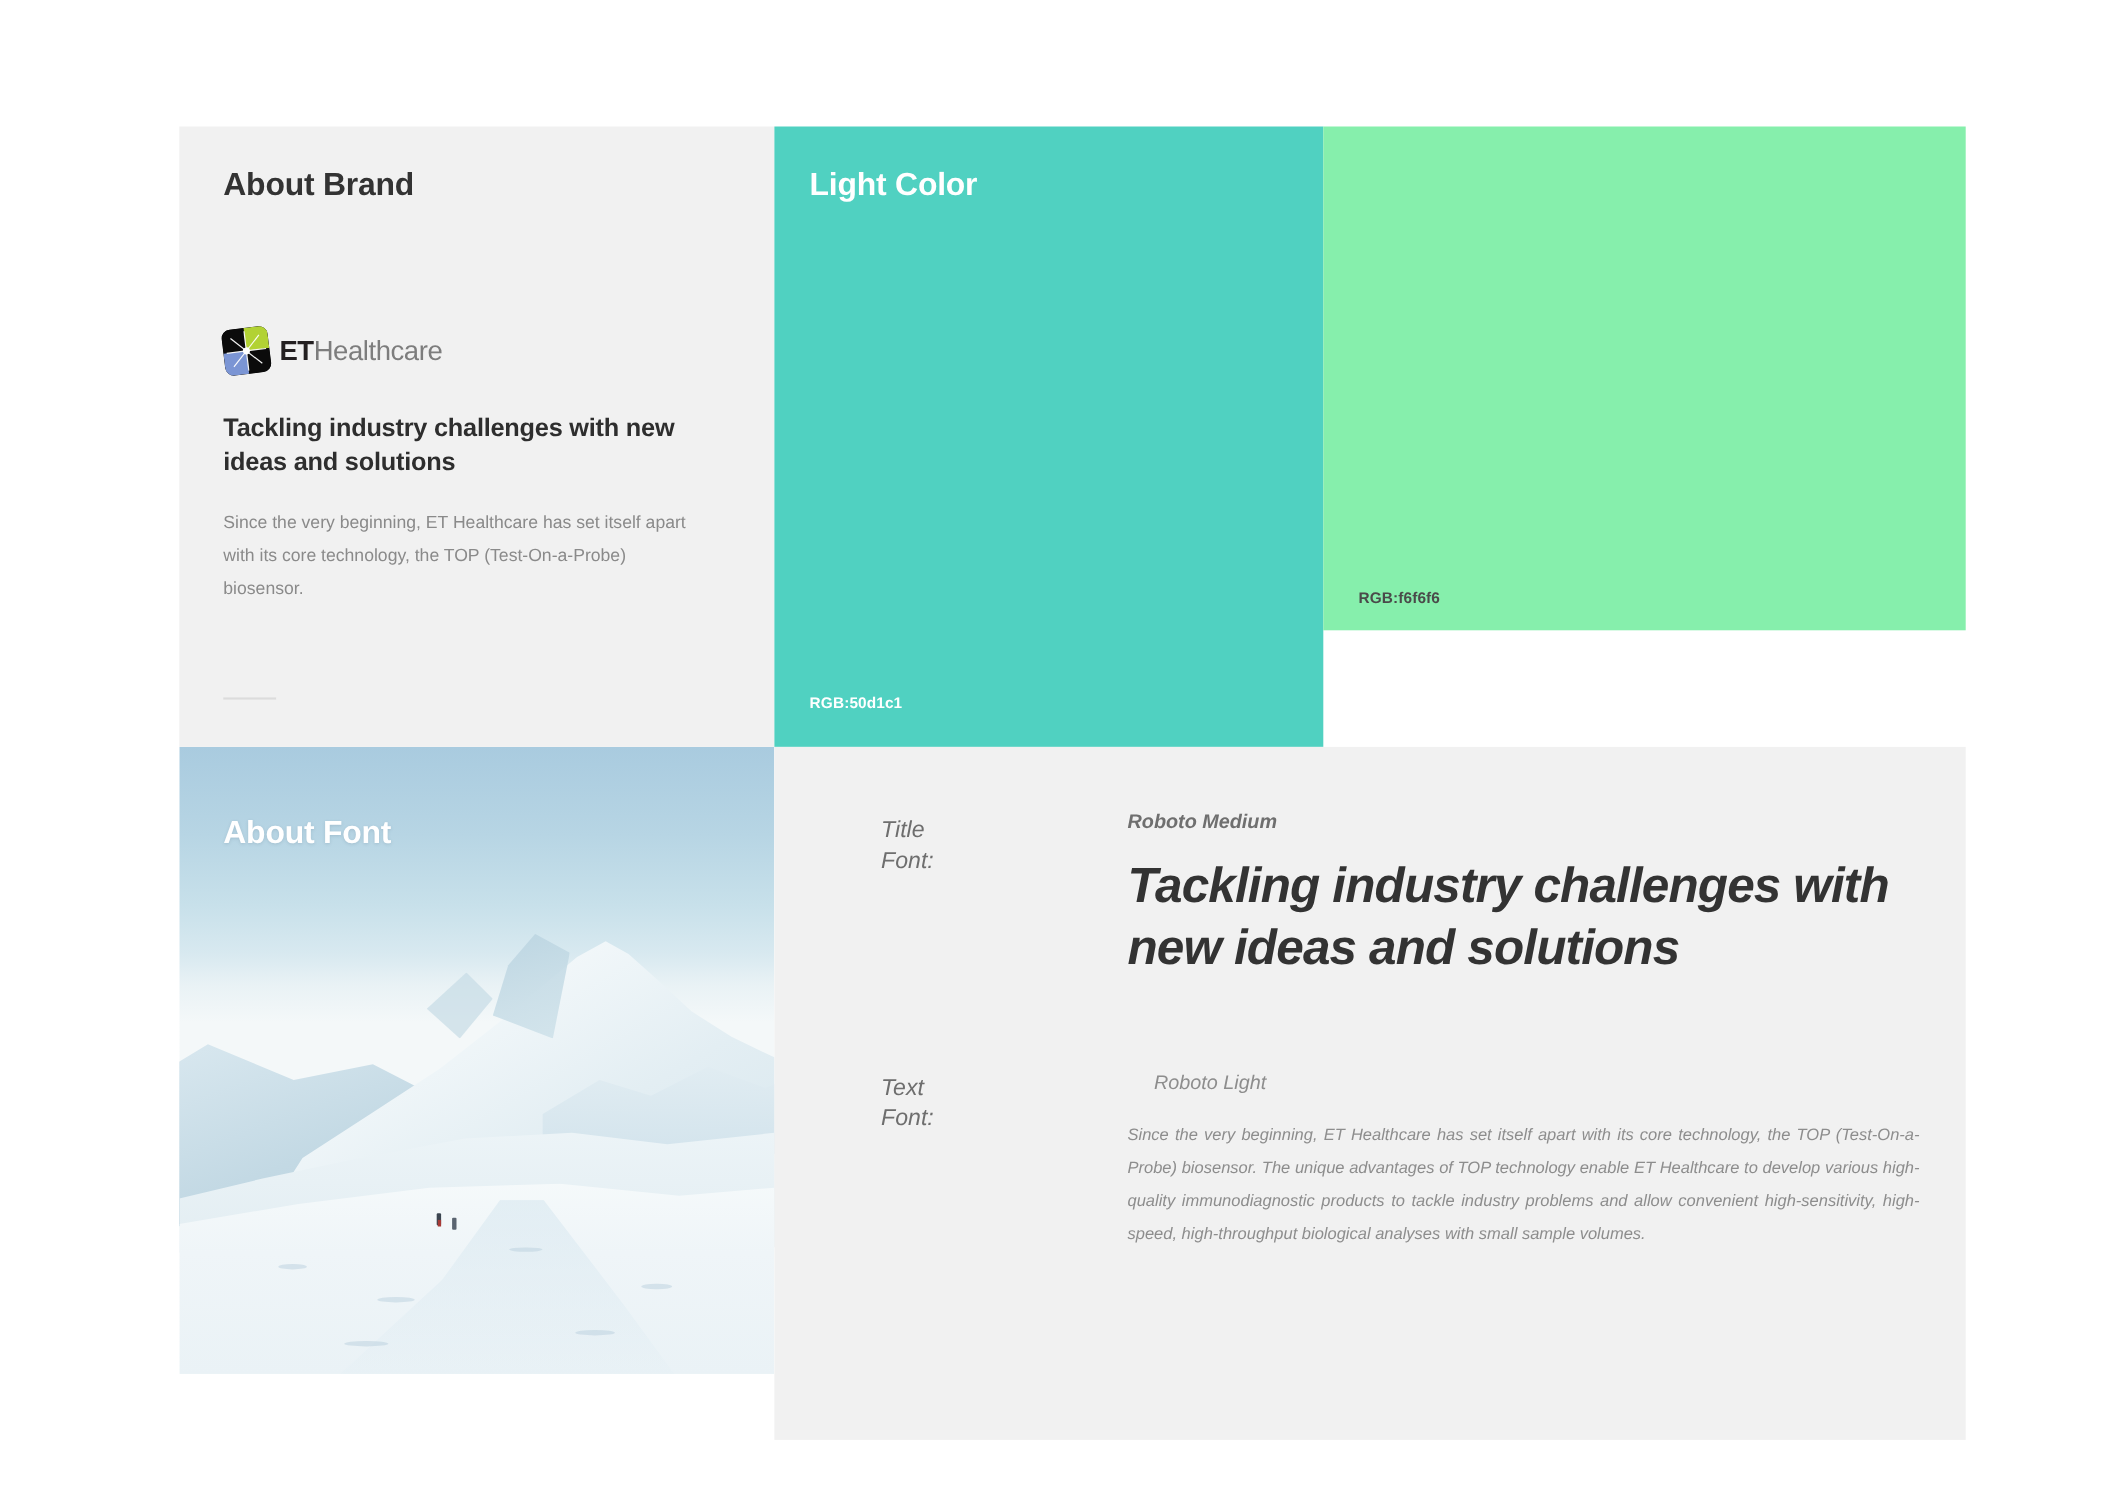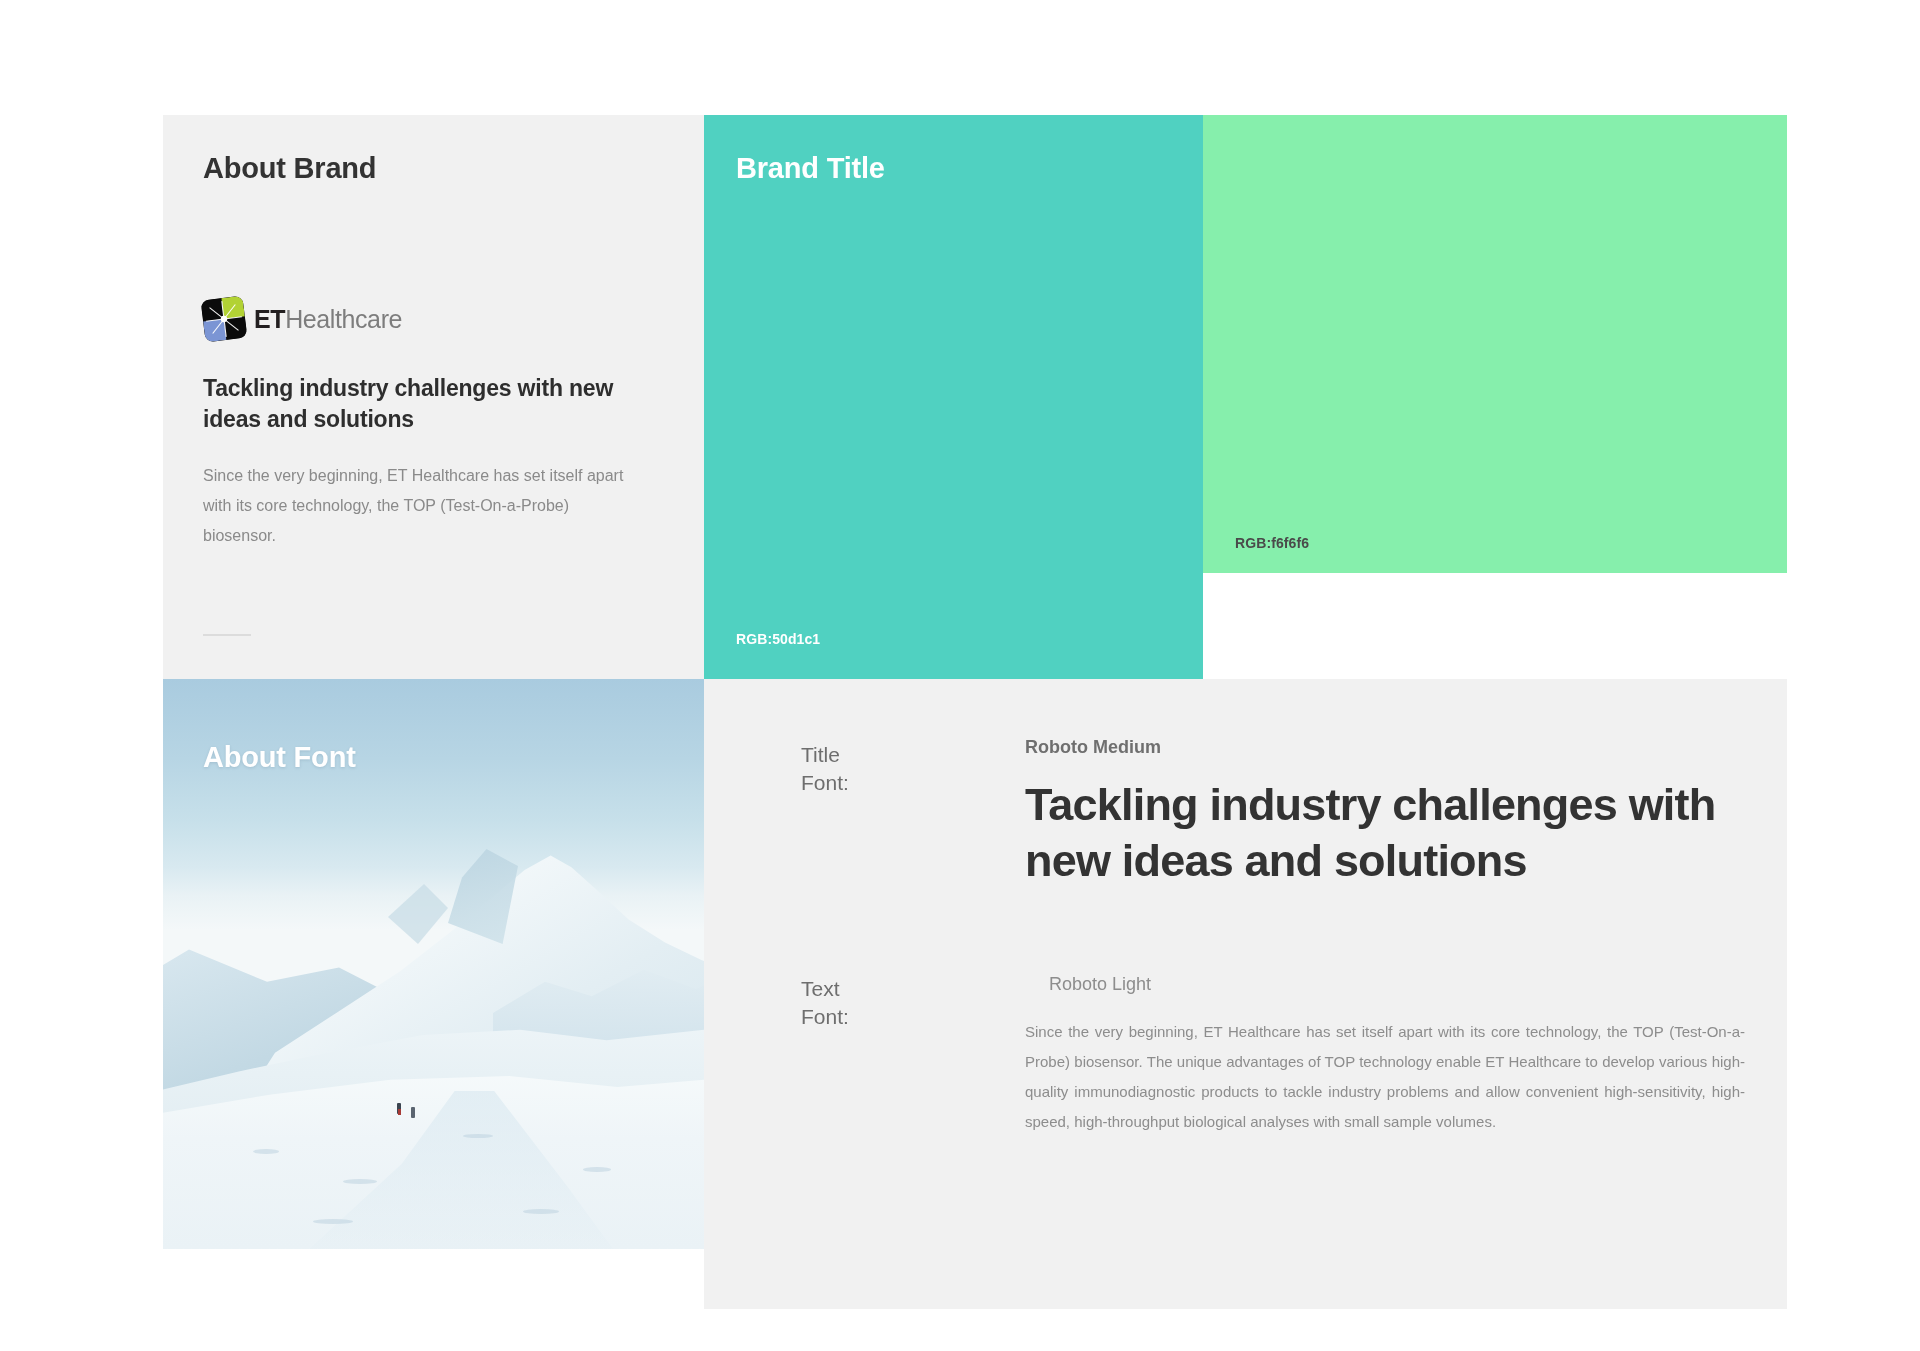--- a/index.html
+++ b/index.html
@@ -54,20 +54,21 @@
   .panel-photo {
     position: absolute; left: 0; top: 0;
     width: 541px; height: 570px;
     overflow: hidden;
   }
 
   .panel-fonts {
     position: absolute; left: 541px; top: 0;
     width: 1083px; height: 630px;
     background: #f1f1f1;
+    font-style: italic;
   }
 
   
   .section-title-dark {
     position: absolute;
     font-size: 29px;
     font-weight: bold;
     color: #333333;
     letter-spacing: -0.2px;
     white-space: nowrap;
@@ -340,21 +341,21 @@
       </div>
 
       <div class="brand-headline">Tackling industry challenges with new ideas and solutions</div>
 
       <div class="brand-para">Since the very beginning, ET Healthcare has set itself apart with its core technology, the TOP (Test-On-a-Probe) biosensor.</div>
 
       <div class="brand-rule"></div>
     </div>
 
     <div class="panel-brand-color">
-      <div class="section-title-light hdr-brand-color">Brand Title</div>
+      <div class="section-title-light hdr-brand-color">Light Color</div>
       <div class="rgb-label rgb-teal">RGB:50d1c1</div>
     </div>
 
     <div class="panel-light">
       <div class="rgb-label rgb-light">RGB:f6f6f6</div>
     </div>
 
   </div>
 
   <div class="row2">

